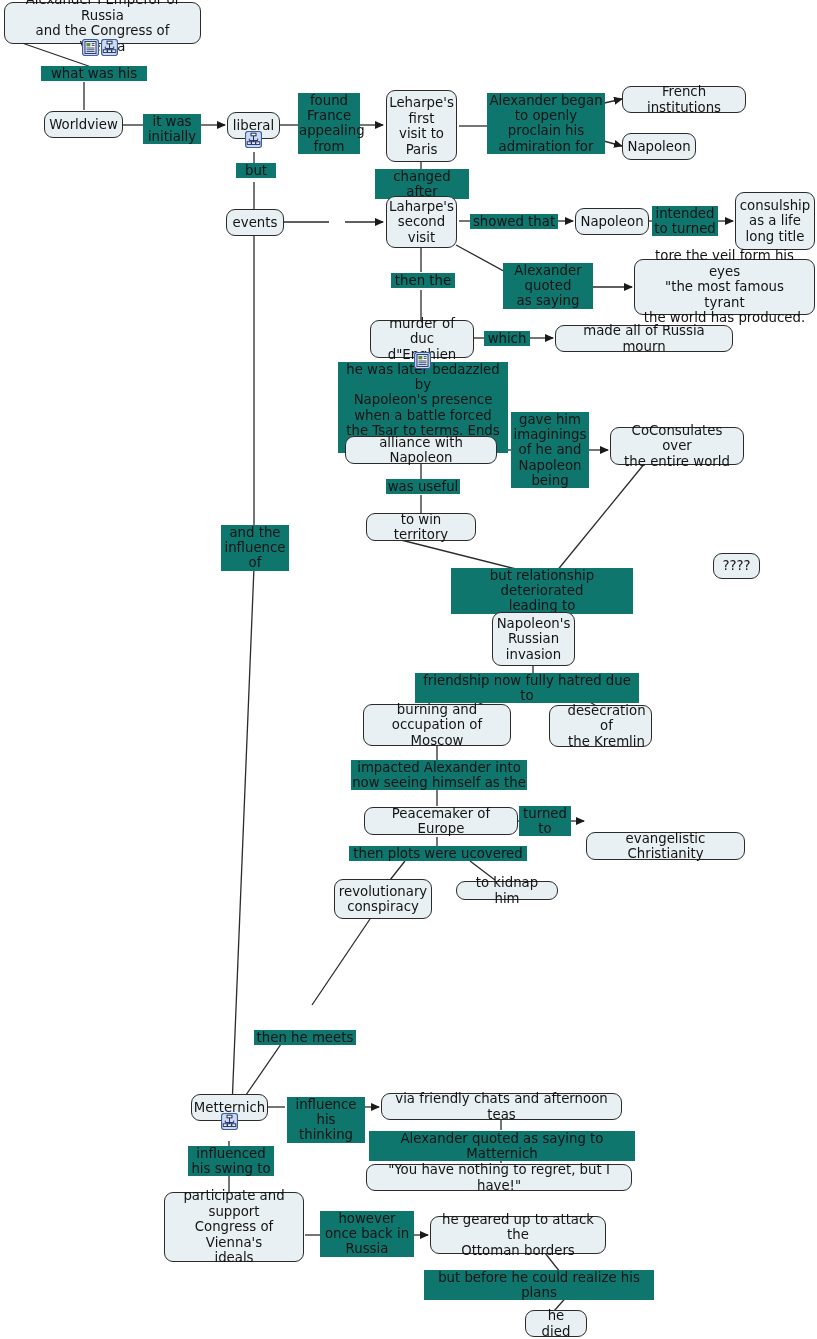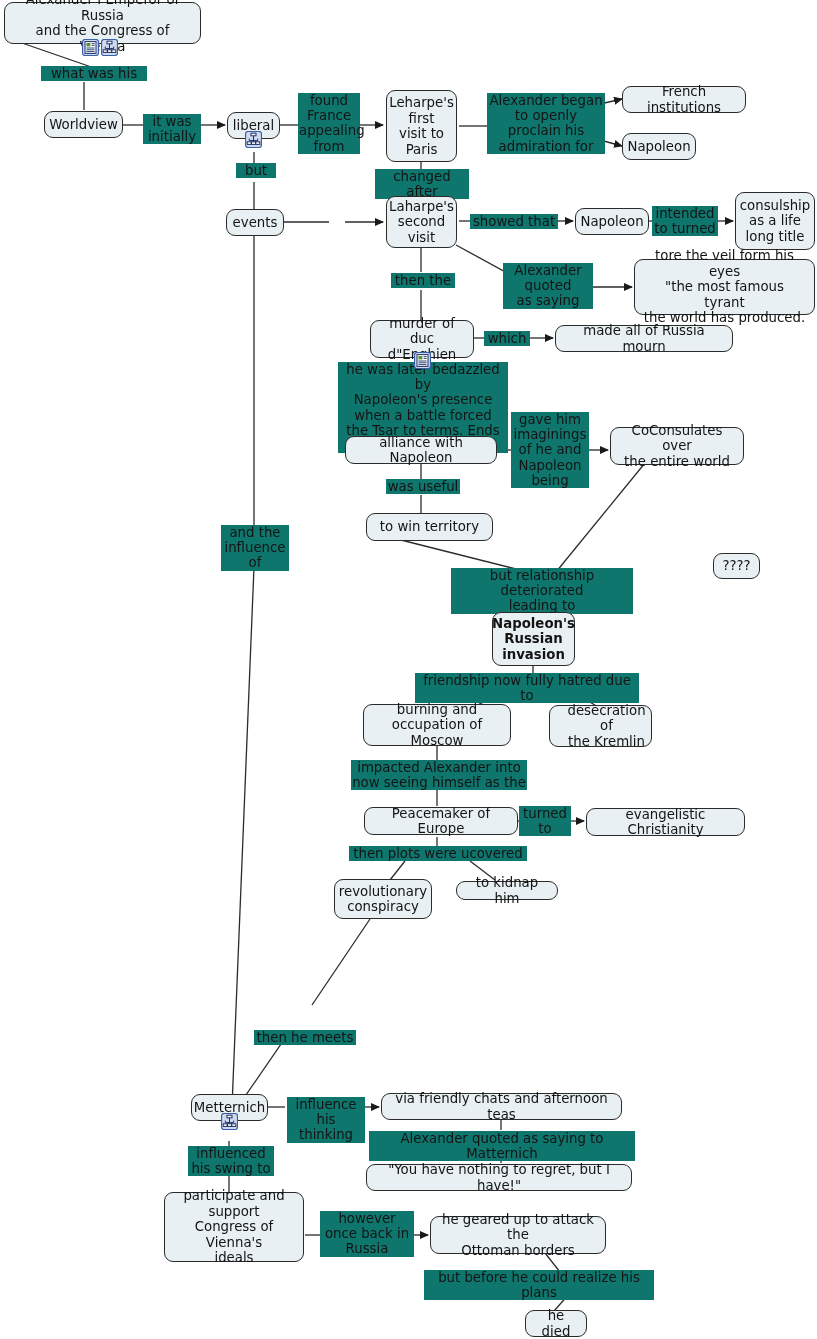--- a/index.html
+++ b/index.html
@@ -256,33 +256,33 @@
             <path d="M4.4,12.6 H12.6"></path>
         </g>
       </svg>
     </span>
   </div>
   <div class="node" style="left:555px; top:325px; width:178px; height:27px;">made  all of Russia mourn</div>
 
   <div class="node" style="left:345px; top:436px; width:152px; height:28px;">alliance with Napoleon</div>
   <div class="node" style="left:610px; top:427px; width:134px; height:38px;">CoConsulates over
 the entire world</div>
-  <div class="node" style="left:366px; top:513px; width:127px; height:28px;">to win territory</div>
+  <div class="node" style="left:366px; top:513px; width:110px; height:28px;">to win territory</div>
   <div class="node" style="left:713px; top:553px; width:47px; height:26px;">????</div>
 
-  <div class="node" style="left:492px; top:612px; width:83px; height:54px;font-weight:bold;">Napoleon's
+  <div class="node" style="left:492px; top:612px; width:83px; height:54px;">Napoleon's
 Russian
 invasion</div>
   <div class="node" style="left:363px; top:704px; width:148px; height:42px;">burning and
 occupation of Moscow</div>
   <div class="node" style="left:549px; top:705px; width:103px; height:42px;padding-left:20px;">desecration of
 the Kremlin</div>
 
   <div class="node" style="left:364px; top:807px; width:154px; height:28px;">Peacemaker of Europe</div>
-  <div class="node" style="left:586px; top:808px; width:159px; height:28px;">evangelistic Christianity</div>
+  <div class="node" style="left:586px; top:832px; width:159px; height:28px;">evangelistic Christianity</div>
 
   <div class="node" style="left:334px; top:879px; width:98px; height:40px;">revolutionary
 conspiracy</div>
   <div class="node" style="left:456px; top:881px; width:102px; height:19px;">to kidnap him</div>
 
   <div class="node" style="left:191px; top:1094px; width:77px; height:27px;">Metternich</div>
   <div class="icons" style="left:221px; top:1113px;">
     <span>
       <svg width="17" height="17" viewBox="0 0 17 17">
         <rect x="0.5" y="0.5" width="16" height="16" rx="2.5" fill="#cfd9ee" stroke="#3a5fa8" stroke-width="1.2"></rect>

